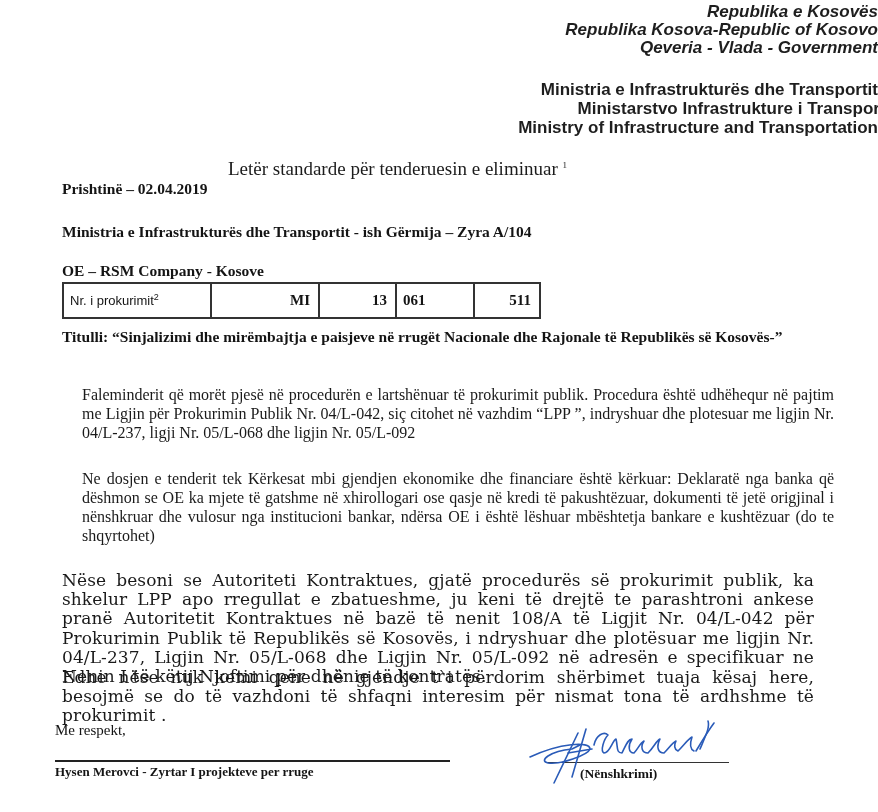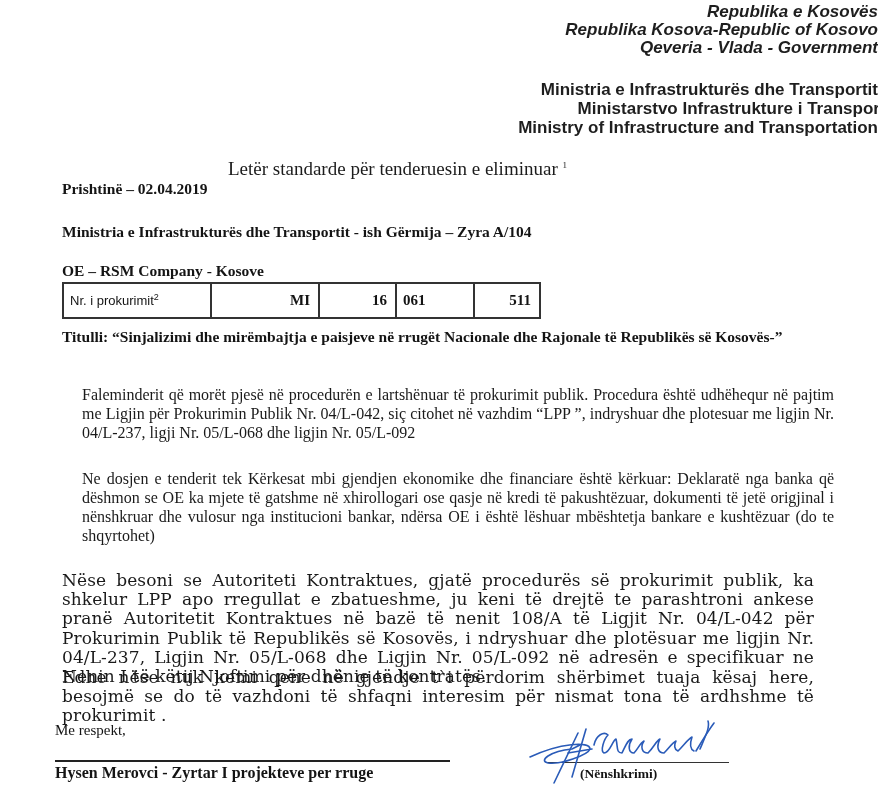--- a/index.html
+++ b/index.html
@@ -37,37 +37,37 @@
 
 <div class="abs serif bold-s" style="left:62px; top:180px;">Prishtinë – 02.04.2019</div>
 <div class="abs serif bold-s" style="left:62px; top:223px;">Ministria e Infrastrukturës dhe Transportit - ish Gërmija – Zyra A/104</div>
 <div class="abs serif bold-s" style="left:62px; top:262px;">OE – RSM Company - Kosove</div>
 
 <table class="proc-table">
   <tbody>
       <tr>
     <td class="lbl"><span>Nr. i prokurimit</span><sup>2</sup></td>
     <td class="val" style="width:90px;">MI</td>
-    <td class="val" style="width:59px;">16</td>
+    <td class="val" style="width:59px;">13</td>
     <td class="val" style="width:62px; text-align:left; padding-left:6px;">061</td>
     <td class="val" style="width:48px;">511</td>
   </tr>
 </tbody>
   </table>
 
 <div class="abs serif bold-s" style="left:62px; top:328px; width:740px; white-space:normal; line-height:18px;">Titulli: “Sinjalizimi dhe mirëmbajtja e paisjeve në rrugët Nacionale dhe Rajonale të Republikës së Kosovës-”</div>
 
 <div class="abs para" style="left:62px; top:385px; width:752px; text-align:justify;">Faleminderit që morët pjesë në procedurën e lartshënuar të prokurimit publik. Procedura është udhëhequr në pajtim me Ligjin për Prokurimin Publik Nr. 04/L-042, siç citohet në vazhdim “LPP ”, indryshuar dhe plotesuar me ligjin Nr. 04/L-237, ligji Nr. 05/L-068 dhe ligjin Nr. 05/L-092</div>
 <div class="abs para" style="left:62px; top:469px; width:752px; text-align:justify;">Ne dosjen e tenderit tek Kërkesat mbi gjendjen ekonomike dhe financiare është kërkuar: Deklaratë nga banka që dëshmon se OE ka mjete të gatshme në xhirollogari ose qasje në kredi të pakushtëzuar, dokumenti të jetë origjinal i nënshkruar dhe vulosur nga institucioni bankar, ndërsa OE i është lëshuar mbështetja bankare e kushtëzuar (do te shqyrtohet)</div>
 <div class="abs para2" style="left:62px; top:571px; width:752px; text-align:justify;">Nëse besoni se Autoriteti Kontraktues, gjatë procedurës së prokurimit publik, ka shkelur LPP apo rregullat e zbatueshme, ju keni të drejtë te parashtroni ankese pranë Autoritetit Kontraktues në bazë të nenit 108/A të Ligjit Nr. 04/L-042 për Prokurimin Publik të Republikës së Kosovës, i ndryshuar dhe plotësuar me ligjin Nr. 04/L-237, Ligjin Nr. 05/L-068 dhe Ligjin Nr. 05/L-092 në adresën e specifikuar ne Nenin I të këtij Njoftimi për dhënie të kontratës.</div>
 <div class="abs para2" style="left:62px; top:668px; width:752px; text-align:justify;">Edhe nëse nuk kemi qene në gjendje t`i përdorim shërbimet tuaja kësaj here, besojmë se do të vazhdoni të shfaqni interesim për nismat tona të ardhshme të prokurimit .</div>
 
 <div class="abs serif" style="left:55px; top:722px; font-size:15px;">Me respekt,</div>
 <div class="line" style="left:55px; top:760px; width:395px; height:1.5px;"></div>
-<div class="abs serif" style="left:55px; top:764px; font-size:16px; font-weight:bold;">Hysen Merovci  - Zyrtar I projekteve per rruge</div>
+<div class="abs serif" style="left:55px; top:764px; font-size:13px; font-weight:bold;">Hysen Merovci  - Zyrtar I projekteve per rruge</div>
 
 <div class="line" style="left:547px; top:762px; width:182px; height:1px; background:#333;"></div>
 <div class="abs serif" style="left:580px; top:766px; font-size:13.5px; font-weight:bold;">(Nënshkrimi)</div>
 <svg class="abs" style="left:520px; top:705px;" width="260" height="85" viewBox="0 0 260 85">
   <g fill="none" stroke="#2a5bb8" stroke-width="1.6" stroke-linecap="round" stroke-linejoin="round">
     <path d="M10 52 C 40 38, 70 36, 70 44 C 68 50, 40 60, 28 58 C 18 56, 30 46, 52 44 L 60 40"></path>
     <path d="M58 28 L 34 78"></path>
     <path d="M66 24 L 52 72"></path>
     <path d="M48 48 L 72 44"></path>
     <path d="M74 40 C 76 30, 84 26, 88 30 C 84 34, 80 46, 84 48 C 90 48, 92 36, 96 34 C 98 42, 96 48, 102 48 C 106 40, 108 34, 112 34 C 108 40, 108 48, 114 48 C 118 44, 120 38, 124 36 C 120 42, 122 48, 128 48 C 134 42, 136 36, 140 34 C 136 42, 138 48, 144 48 C 150 42, 152 38, 156 36 C 154 40, 154 44, 158 46 C 164 40, 168 34, 172 32 C 170 38, 170 44, 174 46"></path>

